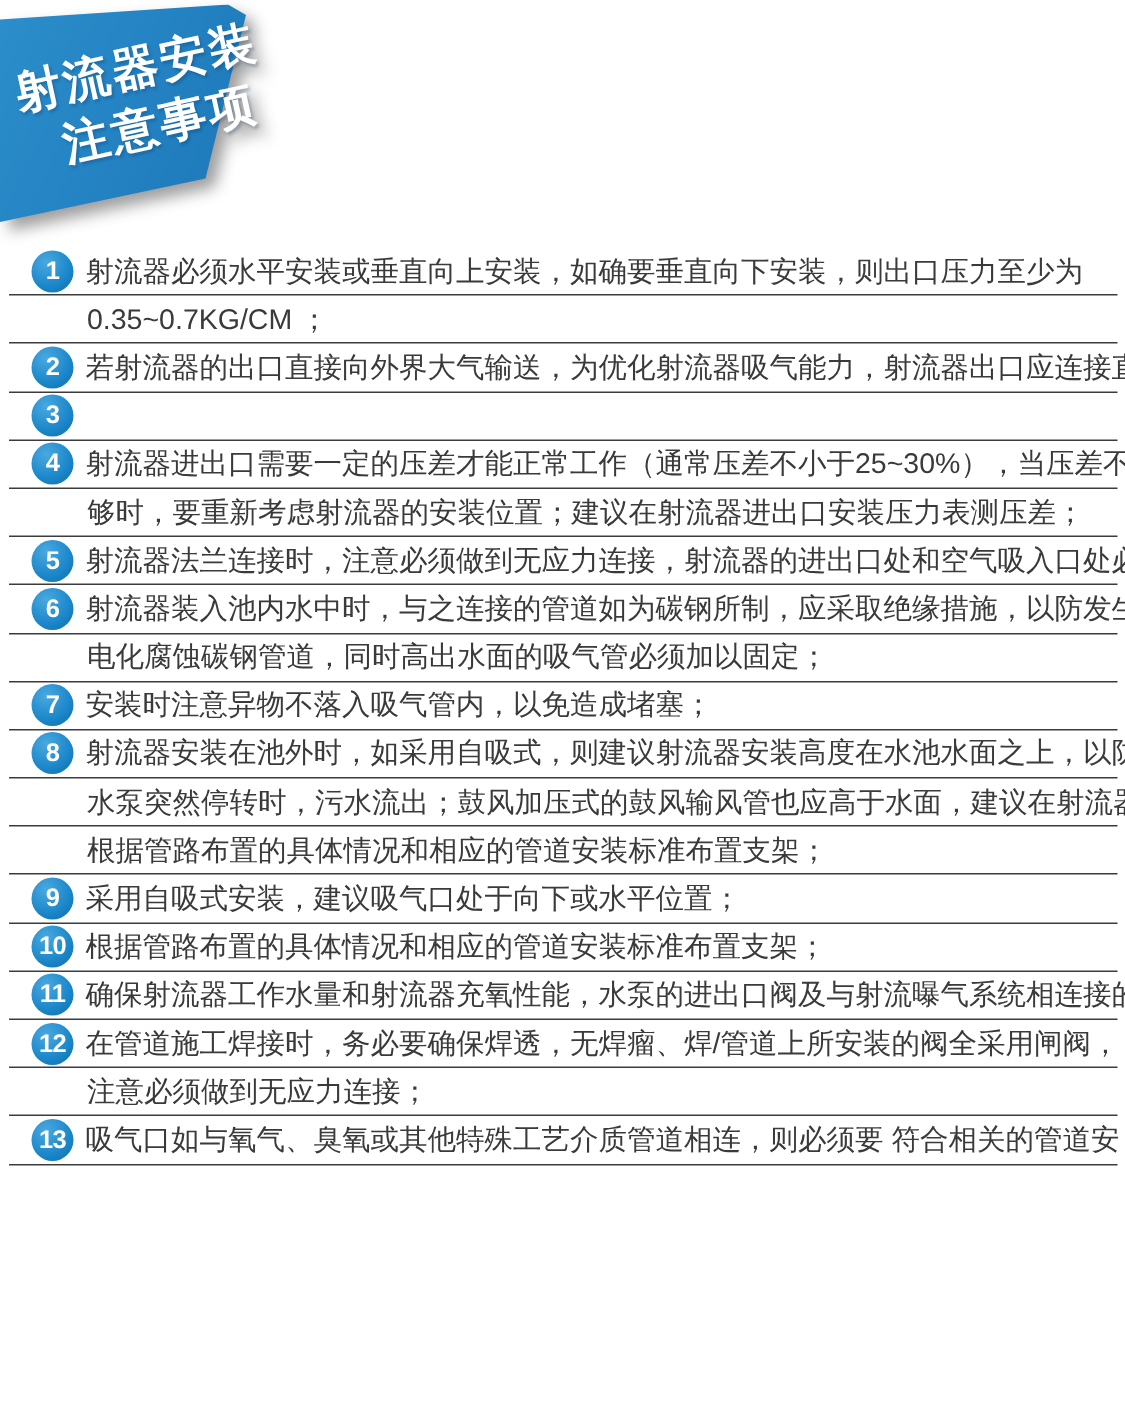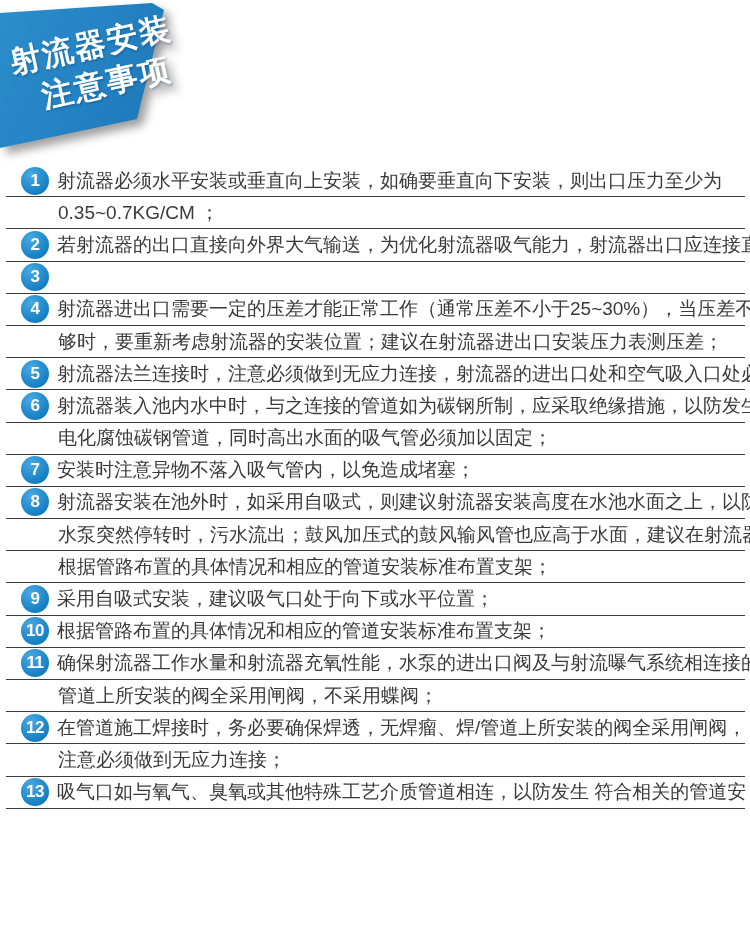--- a/index.html
+++ b/index.html
@@ -162,35 +162,31 @@
         <span>10</span>
       </span>
       <span class="line-text">根据管路布置的具体情况和相应的管道安装标准布置支架；</span>
     </div>
       <div class="row first">
       <span class="badge">
         <span>11</span>
       </span>
       <span class="line-text">确保射流器工作水量和射流器充氧性能，水泵的进出口阀及与射流曝气系统相连接的</span>
     </div>
-      <div class="row">
-
-      <span class="line-text">管道上所安装的阀全采用闸阀，不采用蝶阀；</span>
-    </div>
       <div class="row first">
       <span class="badge">
         <span>12</span>
       </span>
       <span class="line-text">在管道施工焊接时，务必要确保焊透，无焊瘤、焊/管道上所安装的阀全采用闸阀，</span>
     </div>
       <div class="row">
 
       <span class="line-text">注意必须做到无应力连接；</span>
     </div>
       <div class="row first">
       <span class="badge">
         <span>13</span>
       </span>
-      <span class="line-text">吸气口如与氧气、臭氧或其他特殊工艺介质管道相连，以防发生 符合相关的管道安</span>
+      <span class="line-text">吸气口如与氧气、臭氧或其他特殊工艺介质管道相连，则必须要 符合相关的管道安</span>
     </div>
     </div>
 
 </div>
 
 </body></html>

